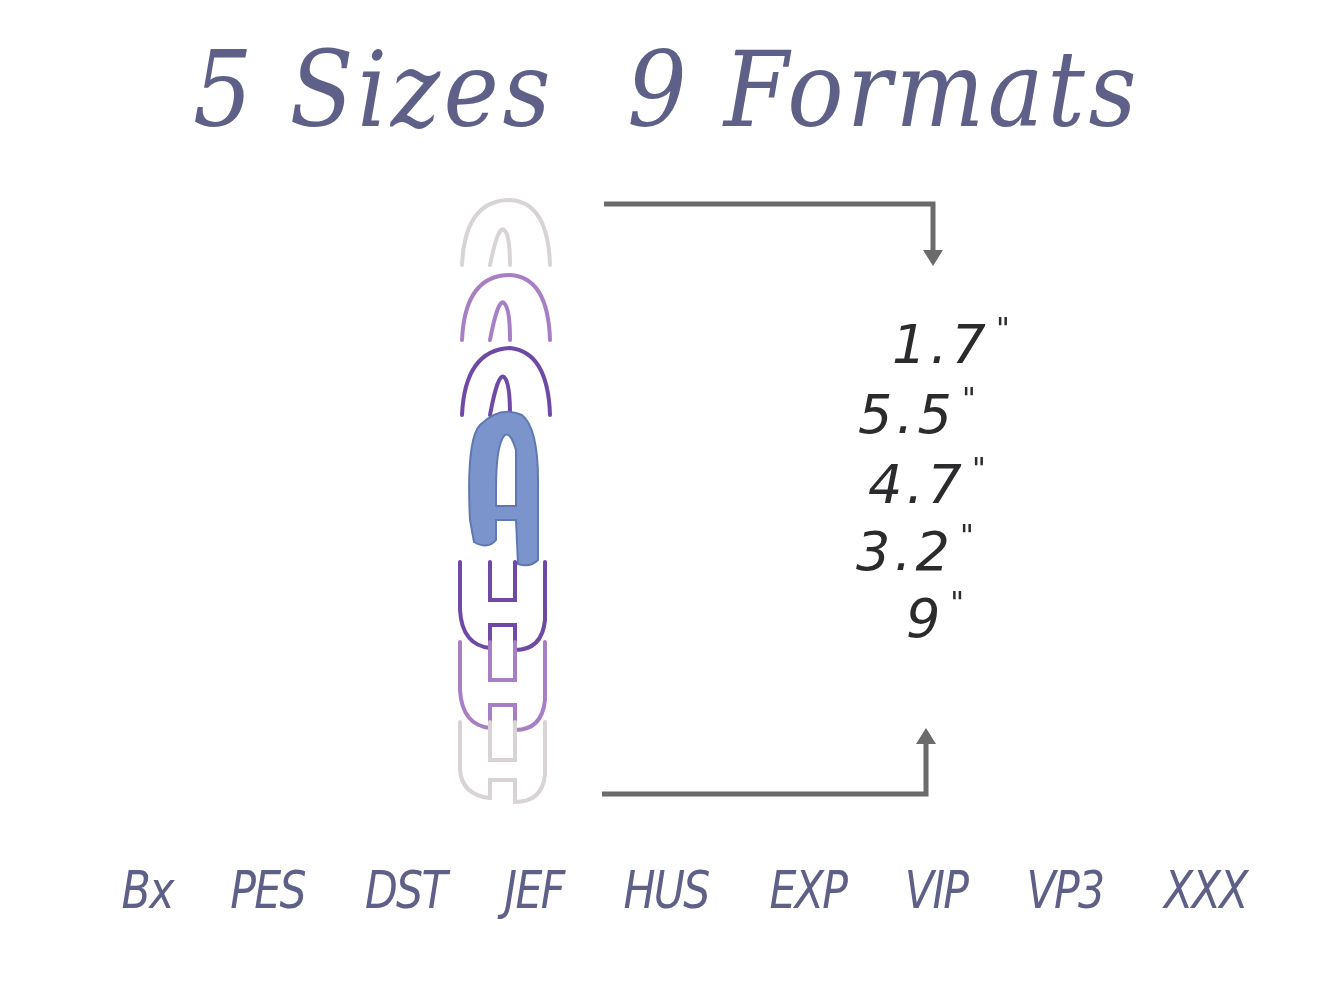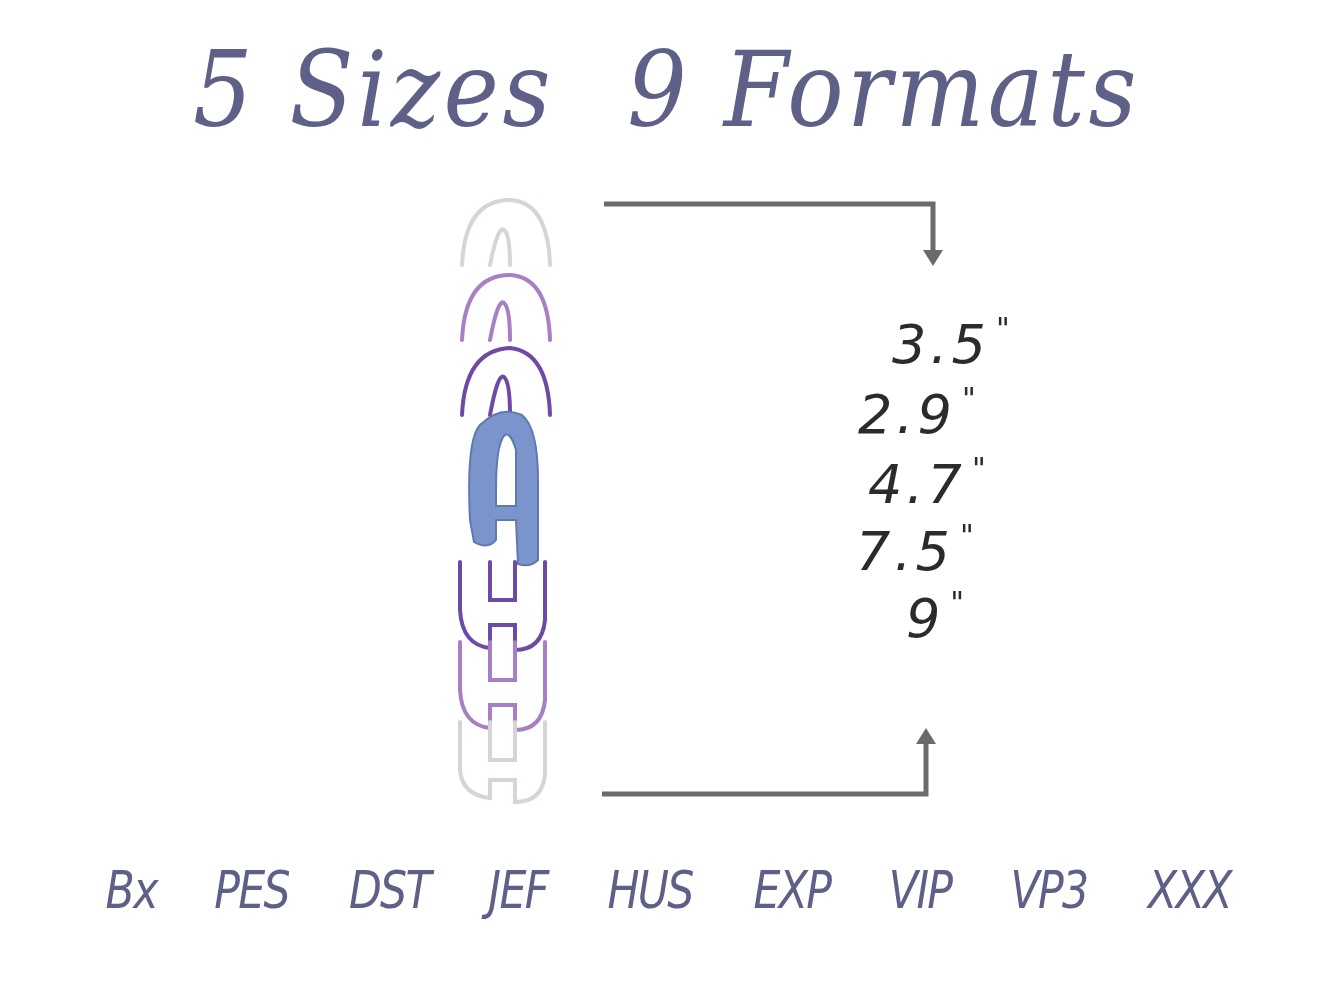--- a/index.html
+++ b/index.html
@@ -6,21 +6,21 @@
   body{width:1333px;height:1000px;position:relative;overflow:hidden;font-family:"DejaVu Serif",serif;}
   .title{position:absolute;left:0;top:38px;width:1333px;text-align:center;color:#5e6088;
     font-family:"DejaVu Serif",serif;font-style:italic;font-weight:300;font-size:104px;letter-spacing:4px;
     transform:scaleX(0.9);line-height:1;}
   .title span{margin:0 22px;}
   .letters{position:absolute;left:430px;top:190px;width:160px;height:620px;}
   .arrow{position:absolute;}
   .sizes{position:absolute;left:840px;top:310px;width:200px;}
   .size{position:absolute;color:#2b2b2e;font-family:"DejaVu Sans",sans-serif;font-style:italic;font-size:54px;line-height:1;letter-spacing:4px;}
   .size sup{font-size:30px;vertical-align:top;position:relative;top:-4px;margin-left:6px;}
-  .formats{position:absolute;left:100px;top:855px;width:1140px;height:70px;display:flex;justify-content:space-between;align-items:center;}
+  .formats{position:absolute;left:116px;top:855px;width:1140px;height:70px;display:flex;justify-content:space-between;align-items:center;}
   .fmt{color:#5e6088;font-family:"DejaVu Sans",sans-serif;font-style:italic;font-size:52px;transform:scaleX(0.82);letter-spacing:-2px;line-height:1;}
 </style>
 </head>
 <body>
 
 <div class="title">
   <span>5 Sizes</span>
   <span>9 Formats</span>
 </div>
 
@@ -63,24 +63,24 @@
   <path d="M4 6 L333 6 L333 55" fill="none" stroke="#6b6b6b" stroke-width="5"></path>
   <polygon points="323,52 343,52 333,68" fill="#6b6b6b"></polygon>
 </svg>
 
 <svg class="arrow" style="left:598px;top:722px" width="350" height="80">
   <path d="M4 72 L328 72 L328 20" fill="none" stroke="#6b6b6b" stroke-width="5"></path>
   <polygon points="318,22 338,22 328,6" fill="#6b6b6b"></polygon>
 </svg>
 
 <div class="sizes">
-  <div class="size" style="left:52px;top:8px"><span>3.5</span><sup>"</sup></div>
-  <div class="size" style="left:18px;top:78px"><span>2.9</span><sup>"</sup></div>
+  <div class="size" style="left:52px;top:8px"><span>1.7</span><sup>"</sup></div>
+  <div class="size" style="left:18px;top:78px"><span>5.5</span><sup>"</sup></div>
   <div class="size" style="left:28px;top:148px"><span>4.7</span><sup>"</sup></div>
-  <div class="size" style="left:16px;top:215px"><span>7.5</span><sup>"</sup></div>
+  <div class="size" style="left:16px;top:215px"><span>3.2</span><sup>"</sup></div>
   <div class="size" style="left:66px;top:282px"><span>9</span><sup>"</sup></div>
 </div>
 
 <div class="formats">
   <span class="fmt">Bx</span>
   <span class="fmt">PES</span>
   <span class="fmt">DST</span>
   <span class="fmt">JEF</span>
   <span class="fmt">HUS</span>
   <span class="fmt">EXP</span>

